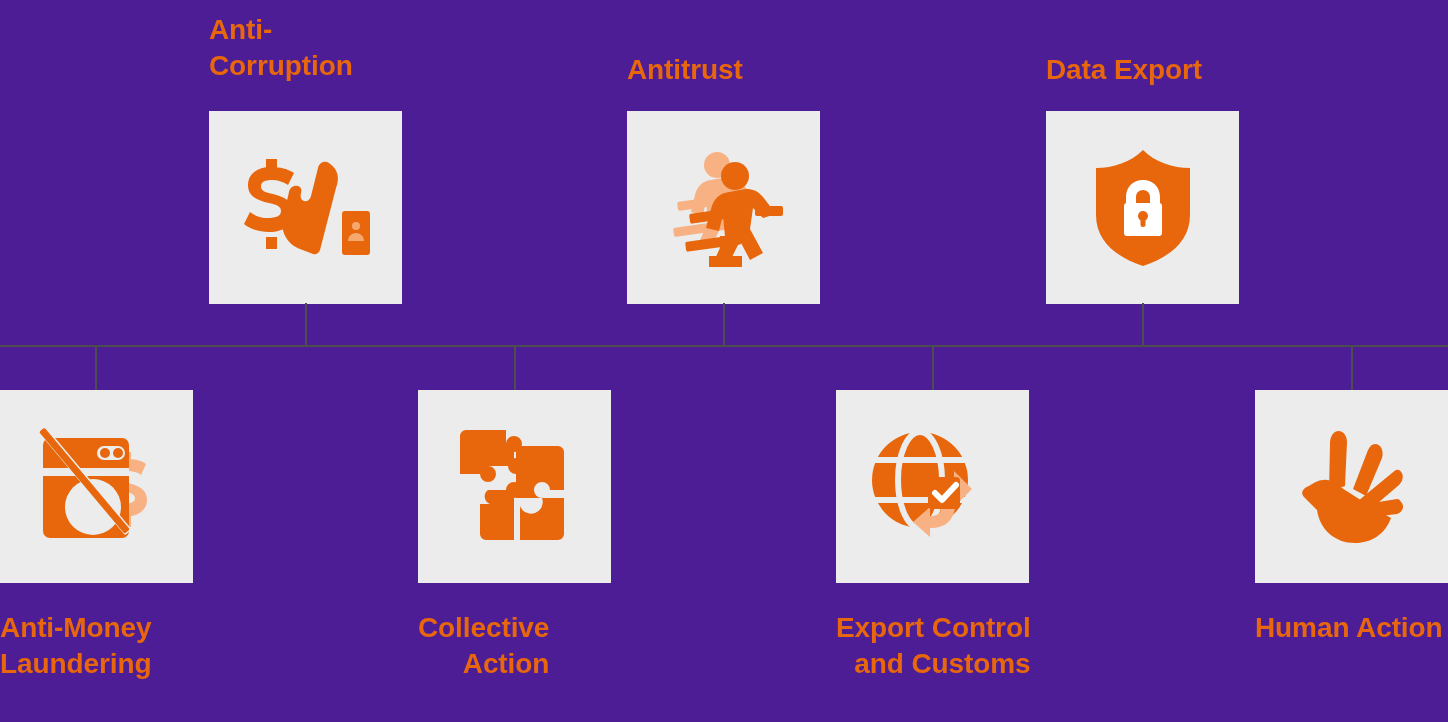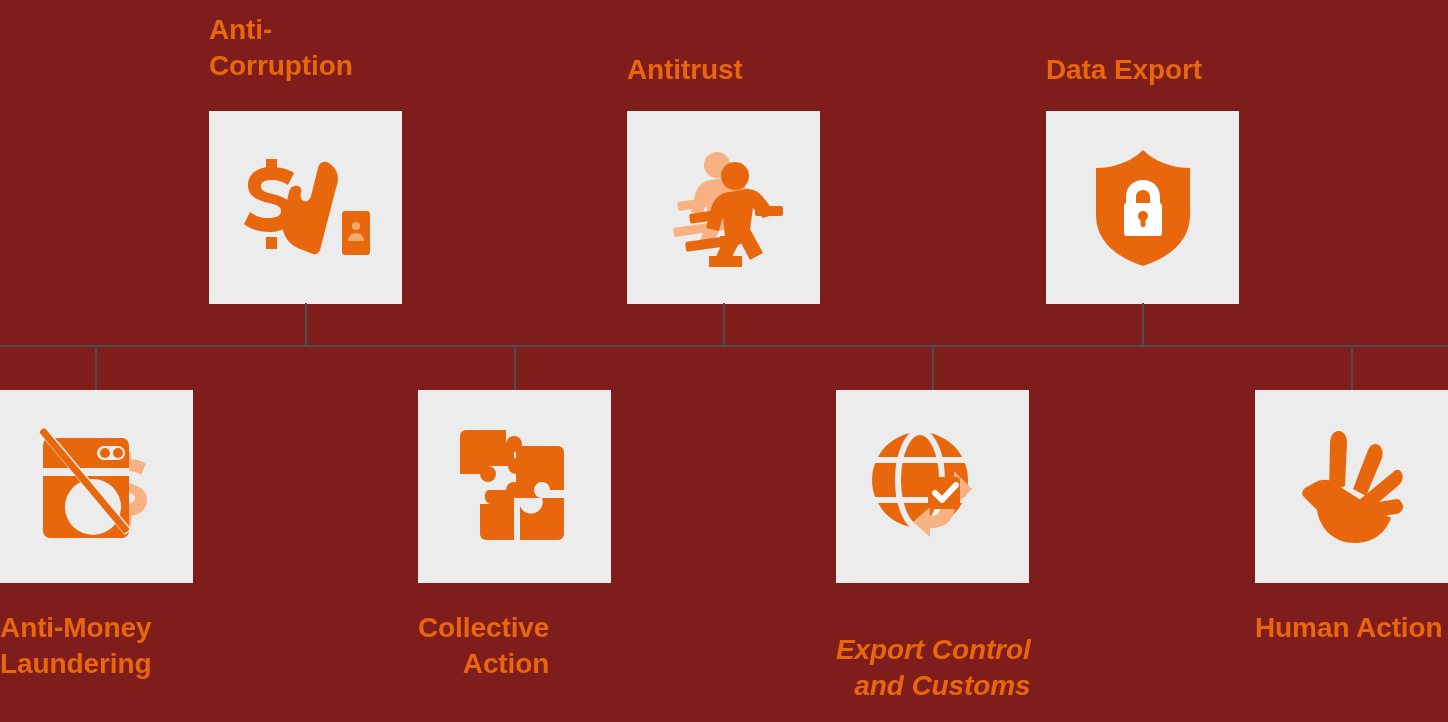--- a/index.html
+++ b/index.html
@@ -7,21 +7,21 @@
     padding: 0;
     background: #ffffff;
   }
   body {
     font-family: "Liberation Sans", sans-serif;
   }
   #stage {
     position: relative;
     width: 1448px;
     height: 722px;
-    background: #7f1d1d;
+    background: #4c1d95;
     overflow: hidden;
   }
 
   
   .hline {
     position: absolute;
     left: 0;
     width: 1448px;
     height: 2px;
     background: #4d4d4d;
@@ -233,18 +233,18 @@
       </svg>
     </span>
   </div>
 
   <div class="label bottom" style="left:0px; top:610px;">Anti-Money
 Laundering</div>
 
   <div class="label bottom" style="left:418px; top:610px;">Collective
 Action</div>
 
-  <div class="label bottom" style="left:836px; top:632px;font-style:italic;">Export Control
+  <div class="label bottom" style="left:836px; top:610px;">Export Control
 and Customs</div>
 
   <div class="label bottom" style="left:1255px; top:610px;">Human Action</div>
 
 </div>
 
 </body></html>

